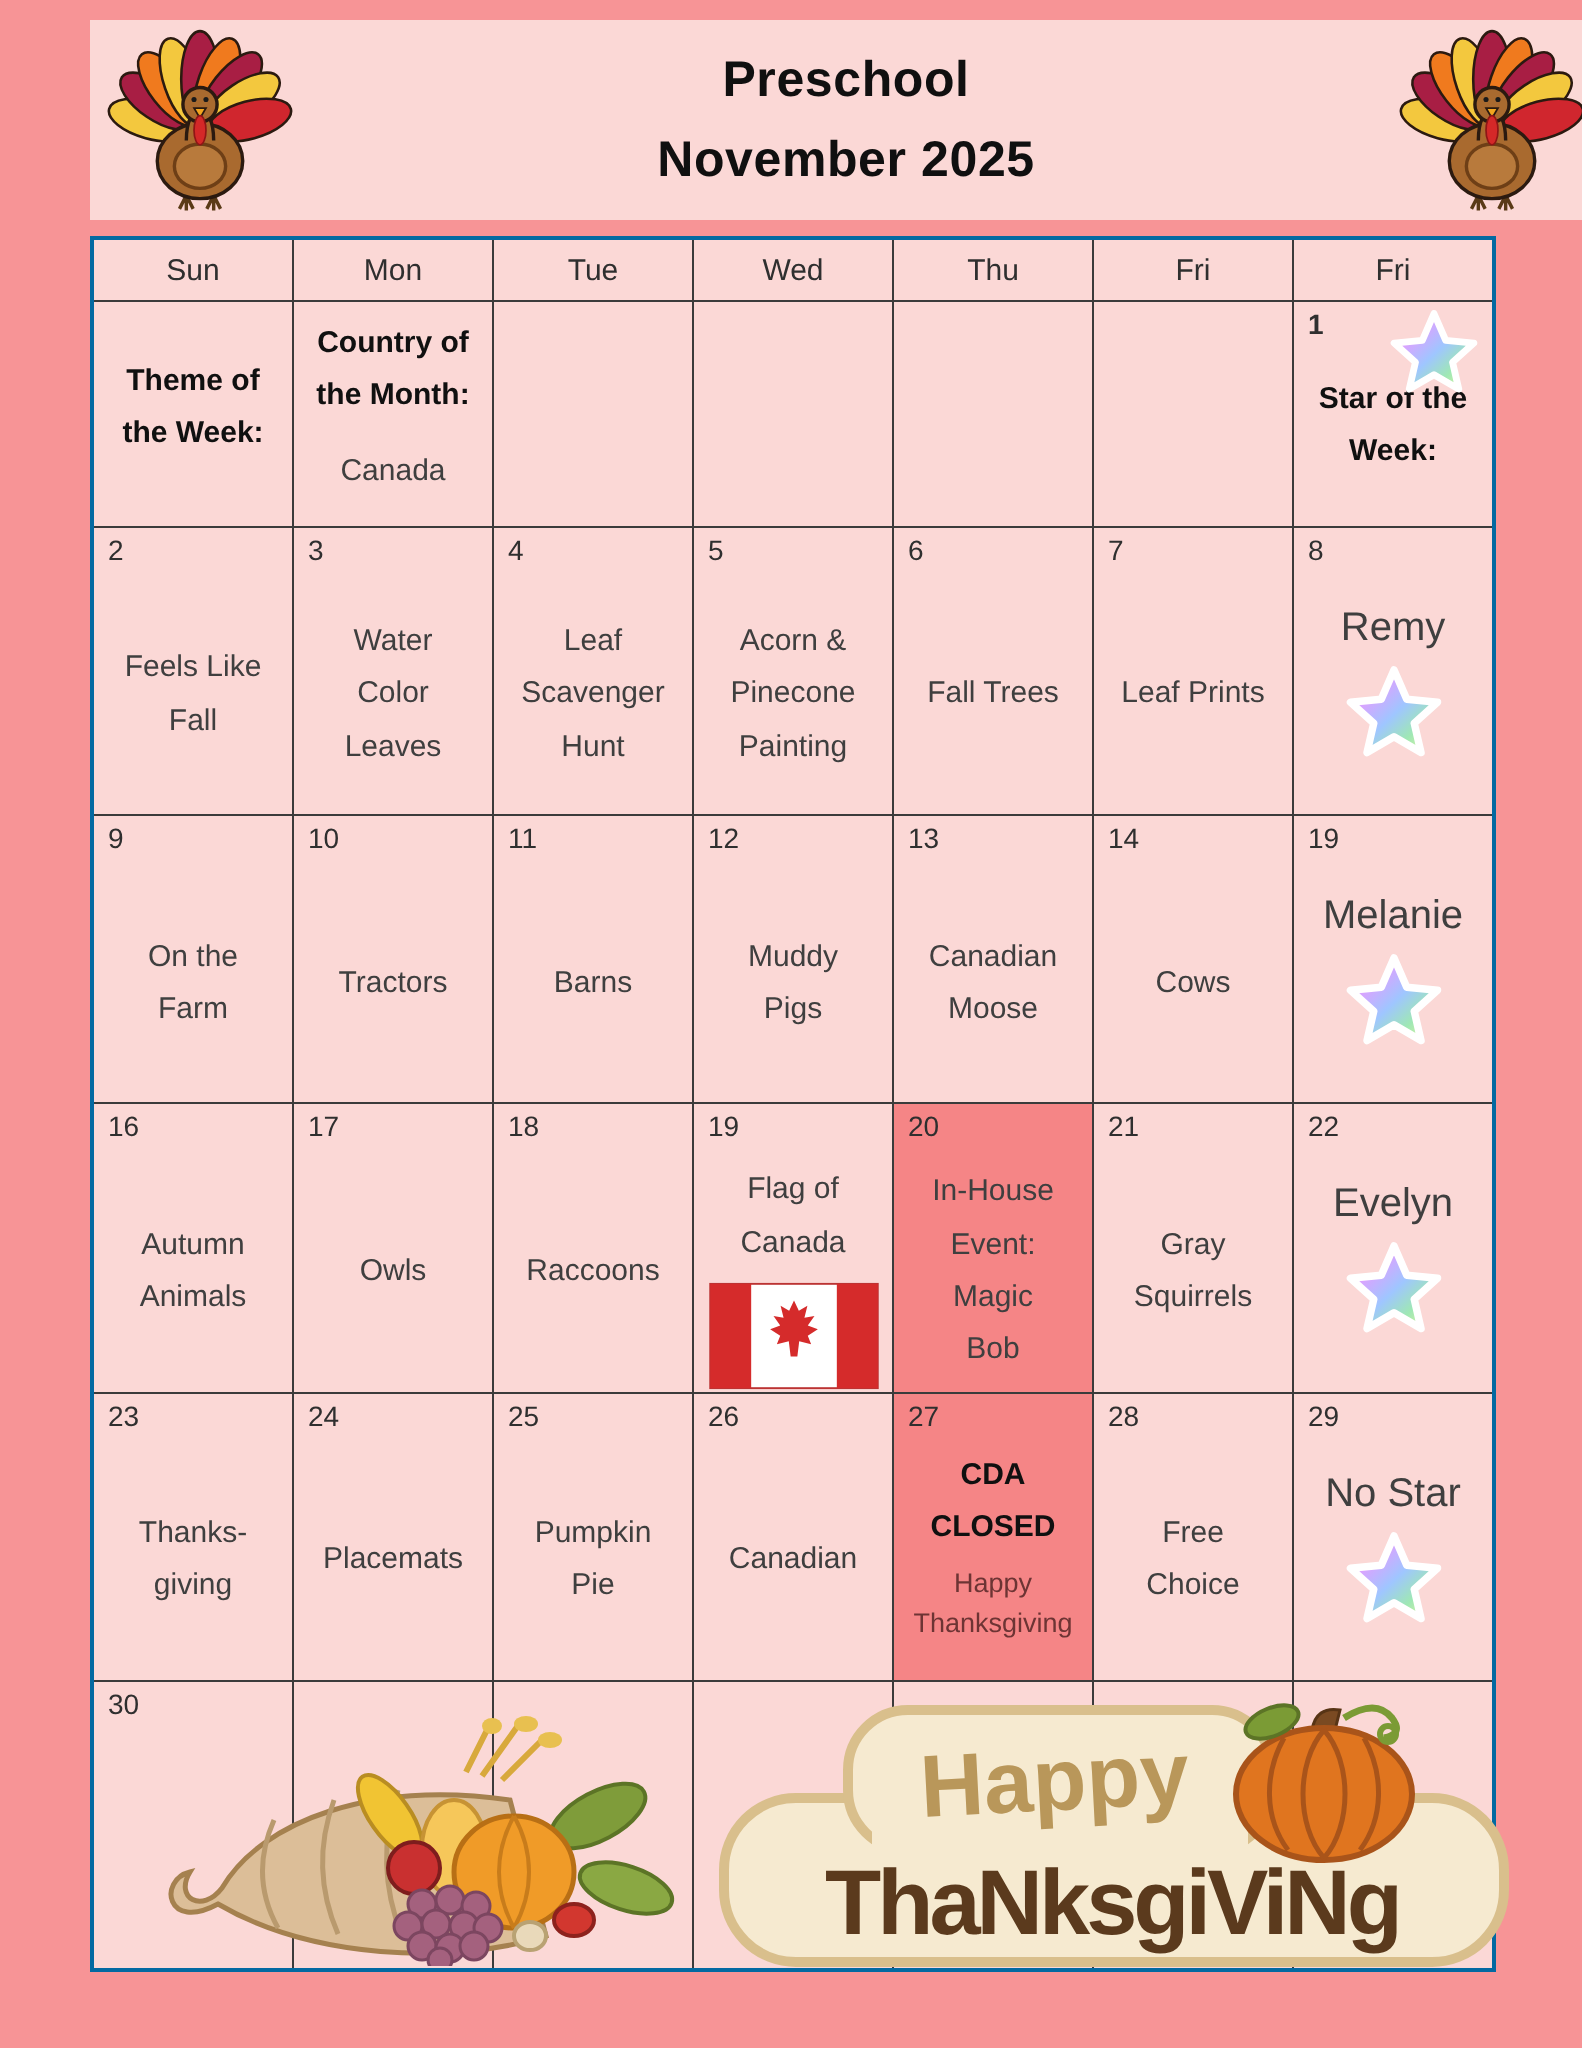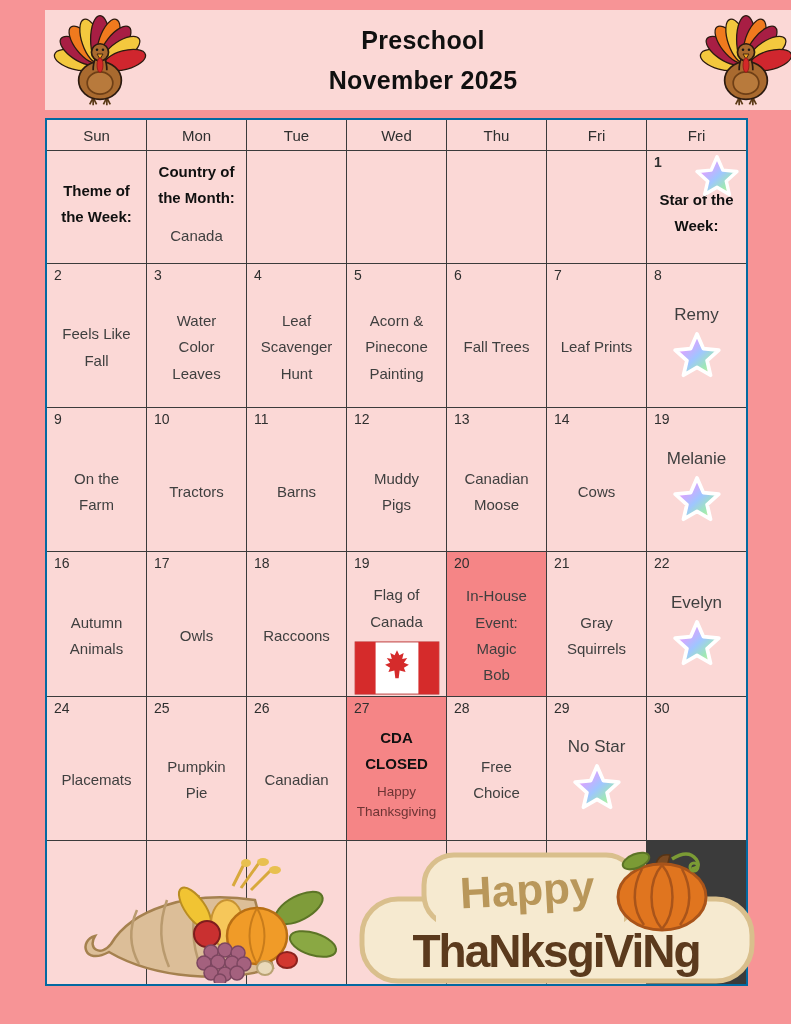--- a/index.html
+++ b/index.html
@@ -26,21 +26,21 @@
          font-size:15px;color:#2f2f2f;}
   .cell{background:var(--cell-bg);position:relative;display:flex;flex-direction:column;overflow:hidden;}
   .cell.hl{background:var(--hl-bg);}
   .daynum{font-size:14px;color:#2f2f2f;padding:4px 0 0 7px;line-height:1;}
   .daynum.bd{font-weight:bold;}
   .cellbody{flex:1;display:flex;flex-direction:column;align-items:center;
             justify-content:center;text-align:center;padding:0 3px 6px;}
   .txt{font-size:15px;color:var(--txt);line-height:1.75;white-space:pre-line;margin-top:12px;}
   .bold{font-size:15px;font-weight:bold;color:var(--head);line-height:1.75;white-space:pre-line;}
   .sub{font-size:13.5px;color:var(--sub);line-height:1.55;white-space:pre-line;margin-top:4px;}
-  .name{font-size:17px;color:var(--txt);margin-bottom:2px;text-align:center;}
+  .name{font-size:20px;color:var(--txt);margin-bottom:2px;text-align:center;}
   .starbox{width:48px;height:48px;margin-top:4px;}
   .star-top{position:absolute;top:3px;right:7px;width:44px;height:44px;}
   .flagbox{width:86px;height:54px;margin-top:6px;}
   
   .cornucopia{position:absolute;left:28px;top:736px;width:282px;height:127px;}
   .hlogo{position:absolute;left:311px;top:729px;width:398px;height:138px;}
   svg{display:block;}
   .hidden-defs{position:absolute;width:0;height:0;overflow:hidden;}
 </style>
 </head>
@@ -305,20 +305,27 @@
         <div class="cellbody">
           <div class="name">Evelyn</div>
           <div class="starbox">
             <svg viewBox="0 0 64 64" width="100%" height="100%">
               <use href="#star-shape"></use>
             </svg>
           </div>
         </div>
       </div>
       <div class="cell">
+        <div class="daynum">23</div>
+        <div class="cellbody">
+          <div class="txt">Thanks-
+giving</div>
+        </div>
+      </div>
+      <div class="cell">
         <div class="daynum">24</div>
         <div class="cellbody">
           <div class="txt">Placemats</div>
         </div>
       </div>
       <div class="cell">
         <div class="daynum">25</div>
         <div class="cellbody">
           <div class="txt">Pumpkin
 Pie</div>

